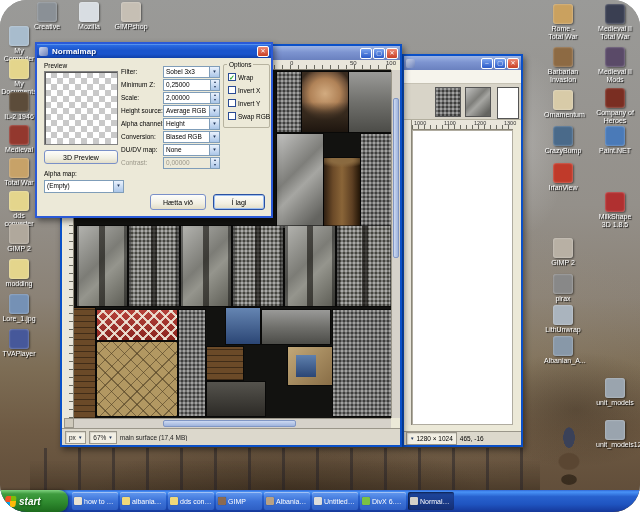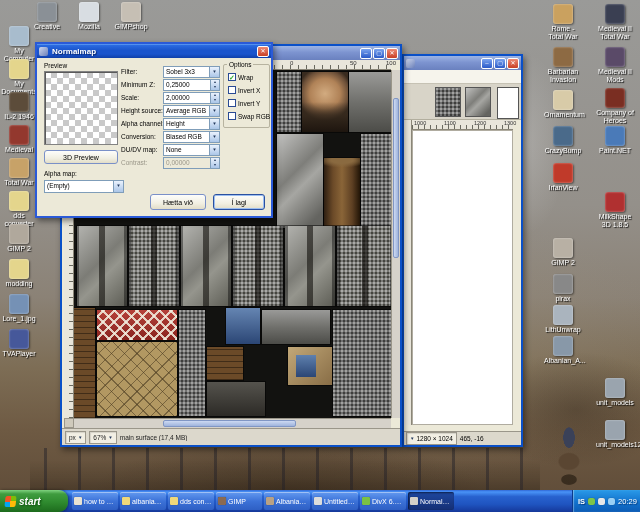--- a/index.html
+++ b/index.html
@@ -1,18 +1,18 @@
 <!DOCTYPE html>
 <html><head>
 <meta charset="utf-8">
 <style>
   * { margin:0; padding:0; box-sizing:border-box; }
   html,body { width:640px; height:512px; overflow:hidden; }
   body { font-family:"Liberation Sans", sans-serif; }
-  #screen { position:relative; width:640px; height:512px; overflow:hidden; background:#8a8a88; }
+  #screen { position:relative; width:640px; height:512px; overflow:hidden; background:#8a8a88;border-radius:27px; }
 
   
   #desktop { position:absolute; inset:0;
     background:
       radial-gradient(ellipse 60px 130px at 82% 28%, rgba(215,215,215,.30), transparent 70%),
       radial-gradient(ellipse 140px 80px at 90% 80%, rgba(45,33,22,.38), transparent 72%),
       radial-gradient(ellipse 260px 70px at 45% 96%, rgba(40,28,16,.42), transparent 75%),
       radial-gradient(ellipse 320px 190px at 70% 68%, rgba(160,148,126,.25), transparent 70%),
       linear-gradient(180deg,#9a9a98 0%,#94908a 40%,#8b8276 58%,#7d6d55 72%,#6e5a43 84%,#5d4a37 100%);
   }
@@ -479,21 +479,14 @@
         </div>
       <div class="task">
           <span class="ticon" style="background: rgb(122, 193, 67);"></span>
           <span class="tlabel">DivX 6.8.4 rele...</span>
         </div>
       <div class="task active">
           <span class="ticon" style="background: rgb(212, 208, 200);"></span>
           <span class="tlabel">Normalmap</span>
         </div>
     </div>
-    <div class="tray">
-      <span class="lang">IS</span>
-      <span class="trayico" style="background: rgb(126, 197, 74);"></span>
-      <span class="trayico" style="background: rgb(232, 232, 232);"></span>
-      <span class="trayico" style="background: rgb(154, 208, 245);"></span>
-      <span class="time">20:29</span>
-    </div>
   </div>
 </div>
 
 </body></html>

